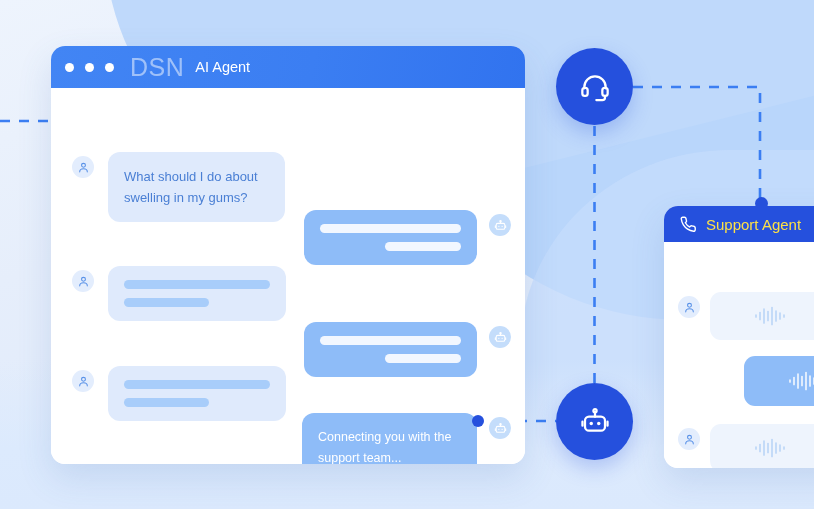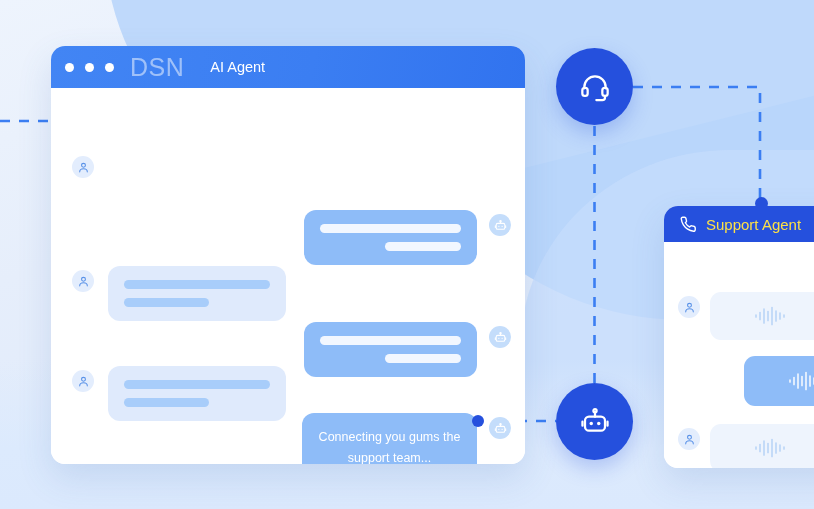--- a/index.html
+++ b/index.html
@@ -6,21 +6,20 @@
     margin: 0; padding: 0;
     width: 814px; height: 509px;
     overflow: hidden;
     font-family: "Liberation Sans", sans-serif;
   }
   #stage {
     position: relative;
     width: 814px; height: 509px;
     background: linear-gradient(160deg, #eef4fd 0%, #e6eefb 35%, #dfeafb 70%, #dbe8fc 100%);
     overflow: hidden;
-    text-align: center;
   }
 
   
   .bg-blob-top {
     position: absolute;
     left: 175px; top: -215px;
     width: 700px; height: 470px;
     background: #bfd9fb;
     border-radius: 0 0 0 260px;
     transform: rotate(-14deg);
@@ -76,21 +75,21 @@
   .brand {
     font-size: 25px;
     letter-spacing: .5px;
     color: rgba(255,255,255,.50);
     font-weight: 400;
     line-height: 1;
   }
   .brand-sub {
     font-size: 14.5px;
     color: #ffffff;
-    margin-left: 26px;
+    margin-left: 11px;
     font-weight: 400;
     line-height: 1;
   }
   .chat-body { position: relative; height: 376px; background: #fff; }
 
   
   .msg-row { position: absolute; display: flex; align-items: flex-start; }
   .msg-row.left { left: 21px; }
   .msg-row.right { right: 14px; flex-direction: row-reverse; }
 
@@ -237,20 +236,21 @@
 
     <div class="chat-body">
 
       <div class="msg-row left" style="top:64px;">
         <div class="avatar">
           <svg width="13" height="13" viewBox="0 0 24 24" fill="none" stroke="#5b93e8" stroke-width="2" stroke-linecap="round" stroke-linejoin="round">
             <circle cx="12" cy="8" r="3.6"></circle>
               <path d="M5 20c0-3.6 3.2-5.6 7-5.6s7 2 7 5.6"></path>
           </svg>
         </div>
+        <div class="bubble user user-text">What should I do about swelling in my gums?</div>
       </div>
 
       <div class="msg-row right" style="top:122px;">
         <div class="avatar bot">
           <svg width="13" height="13" viewBox="0 0 24 24" fill="none" stroke="#ffffff" stroke-width="2" stroke-linecap="round" stroke-linejoin="round">
             <rect x="4" y="8" width="16" height="11" rx="3"></rect>
               <path d="M12 8V5"></path>
               <circle cx="12" cy="4" r="1.3"></circle>
             <circle cx="9" cy="13.5" r="1.2" fill="#ffffff" stroke="none"></circle>
             <circle cx="15" cy="13.5" r="1.2" fill="#ffffff" stroke="none"></circle>
@@ -310,21 +310,21 @@
         <div class="avatar bot">
           <svg width="13" height="13" viewBox="0 0 24 24" fill="none" stroke="#ffffff" stroke-width="2" stroke-linecap="round" stroke-linejoin="round">
             <rect x="4" y="8" width="16" height="11" rx="3"></rect>
               <path d="M12 8V5"></path>
               <circle cx="12" cy="4" r="1.3"></circle>
             <circle cx="9" cy="13.5" r="1.2" fill="#ffffff" stroke="none"></circle>
             <circle cx="15" cy="13.5" r="1.2" fill="#ffffff" stroke="none"></circle>
             <path d="M2.5 12.5v3M21.5 12.5v3"></path>
           </svg>
         </div>
-        <div class="bubble ai ai-text">Connecting you gums the support team...</div>
+        <div class="bubble ai ai-text">Connecting you with the support team...</div>
       </div>
 
     </div>
   </div>
 
   <div class="end-dot" style="left:472px; top:415px;"></div>
 
   <div class="node node-headset">
     <svg width="32" height="32" viewBox="0 0 24 24" fill="none" stroke="#ffffff" stroke-width="1.7" stroke-linecap="round" stroke-linejoin="round">
       <path d="M4 13v-1a8 8 0 0 1 16 0v1"></path>

